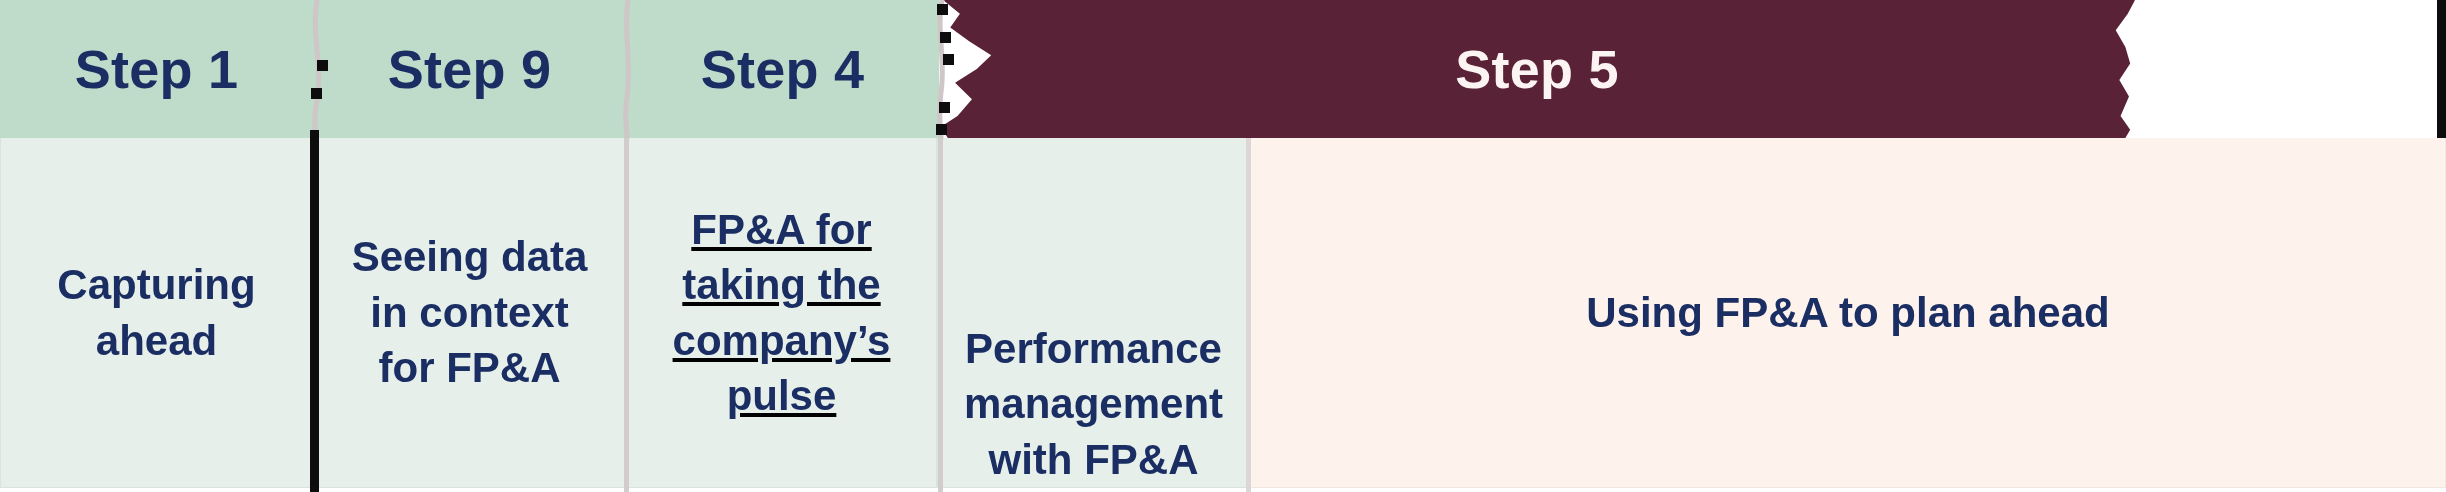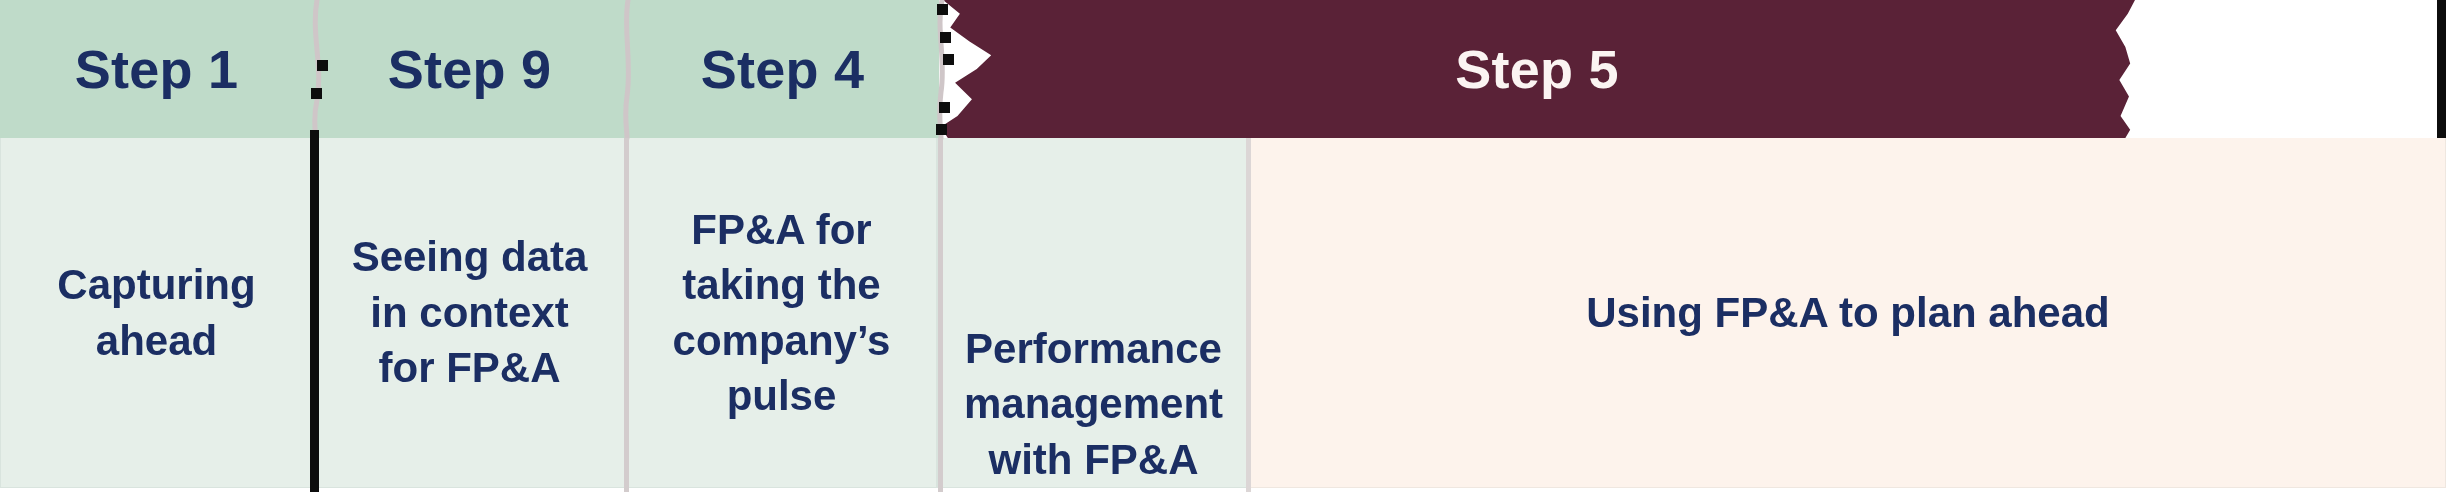--- a/index.html
+++ b/index.html
@@ -166,21 +166,21 @@
   <div class="body-row">
 
     <div class="body-cell mint" style="width:313px;">
       <span class="blabel">Capturing ahead</span>
     </div>
 
     <div class="body-cell mint" style="width:313px;">
       <span class="blabel">Seeing data in context for FP&amp;A</span>
     </div>
 
-    <div class="body-cell mint" style="width:311px;">
+    <div class="body-cell mint" style="width:311px;text-decoration:underline;">
       <span class="blabel">FP&amp;A for taking the company’s pulse</span>
     </div>
 
     <div class="body-cell mint" style="width:313px;align-items:flex-end;">
       <span class="blabel">Performance management with FP&amp;A</span>
     </div>
 
     <div class="body-cell cream" style="width:1196px;">
       <span class="blabel">Using FP&amp;A to plan ahead</span>
     </div>

